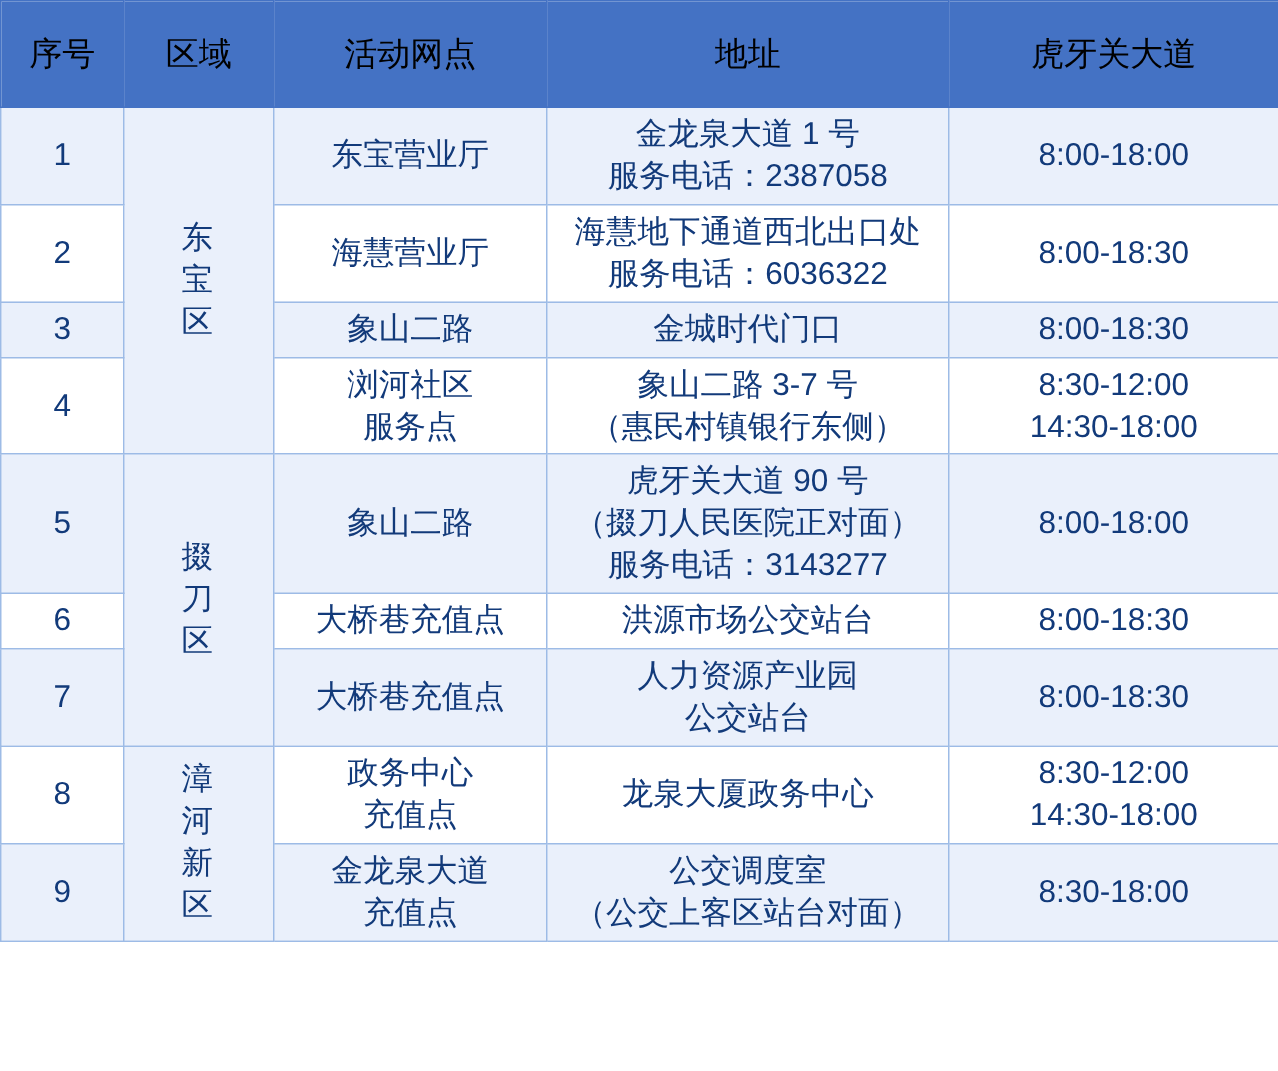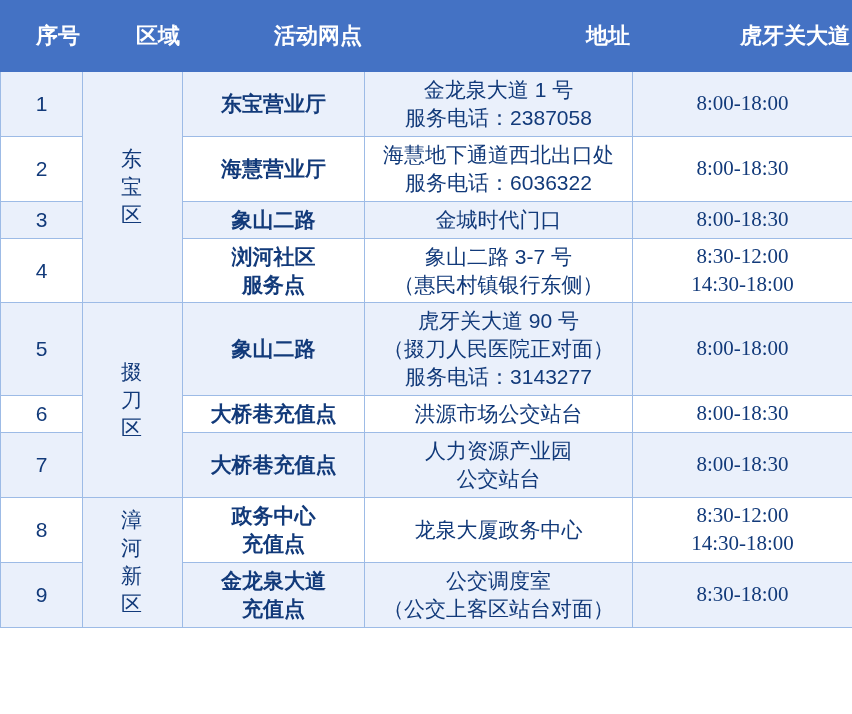--- a/index.html
+++ b/index.html
@@ -27,26 +27,25 @@
     border: 1px solid #9dbbe6;
     text-align: center;
     vertical-align: middle;
     color: #123a7a;
     font-size: 21px;
     line-height: 1.33;
     padding: 4px 2px;
   }
   table.activity-table thead th {
     background: #4472c4;
-    color: #ffffff;
-    font-weight: bold;
+    color: #000000;
+    font-weight: normal;
     font-size: 22px;
     height: 62px;
     border: 1px solid #4472c4;
-    text-align: right;
   }
   
   col.c-idx   { width: 82px; }
   col.c-area  { width: 100px; }
   col.c-site  { width: 182px; }
   col.c-addr  { width: 268px; }
   col.c-time  { width: 220px; }
 
   tr.row-odd td {
     background: #eaf0fb;
@@ -65,29 +64,27 @@
   }
   td.area-cell .area-text {
     display: inline-block;
     width: 1.2em;
     word-break: break-all;
     white-space: normal;
     text-align: center;
   }
   td.site-cell {
     font-size: 21px;
-    font-weight: bold;
   }
   td.addr-cell {
     font-size: 21px;
   }
   td.time-cell {
     font-size: 20px;
     white-space: pre-line;
-    font-family: Liberation Serif, serif;
   }
   .multiline {
     white-space: pre-line;
   }
 </style>
 </head>
 <body>
 
 <div class="table-wrap">
   <table class="activity-table">

